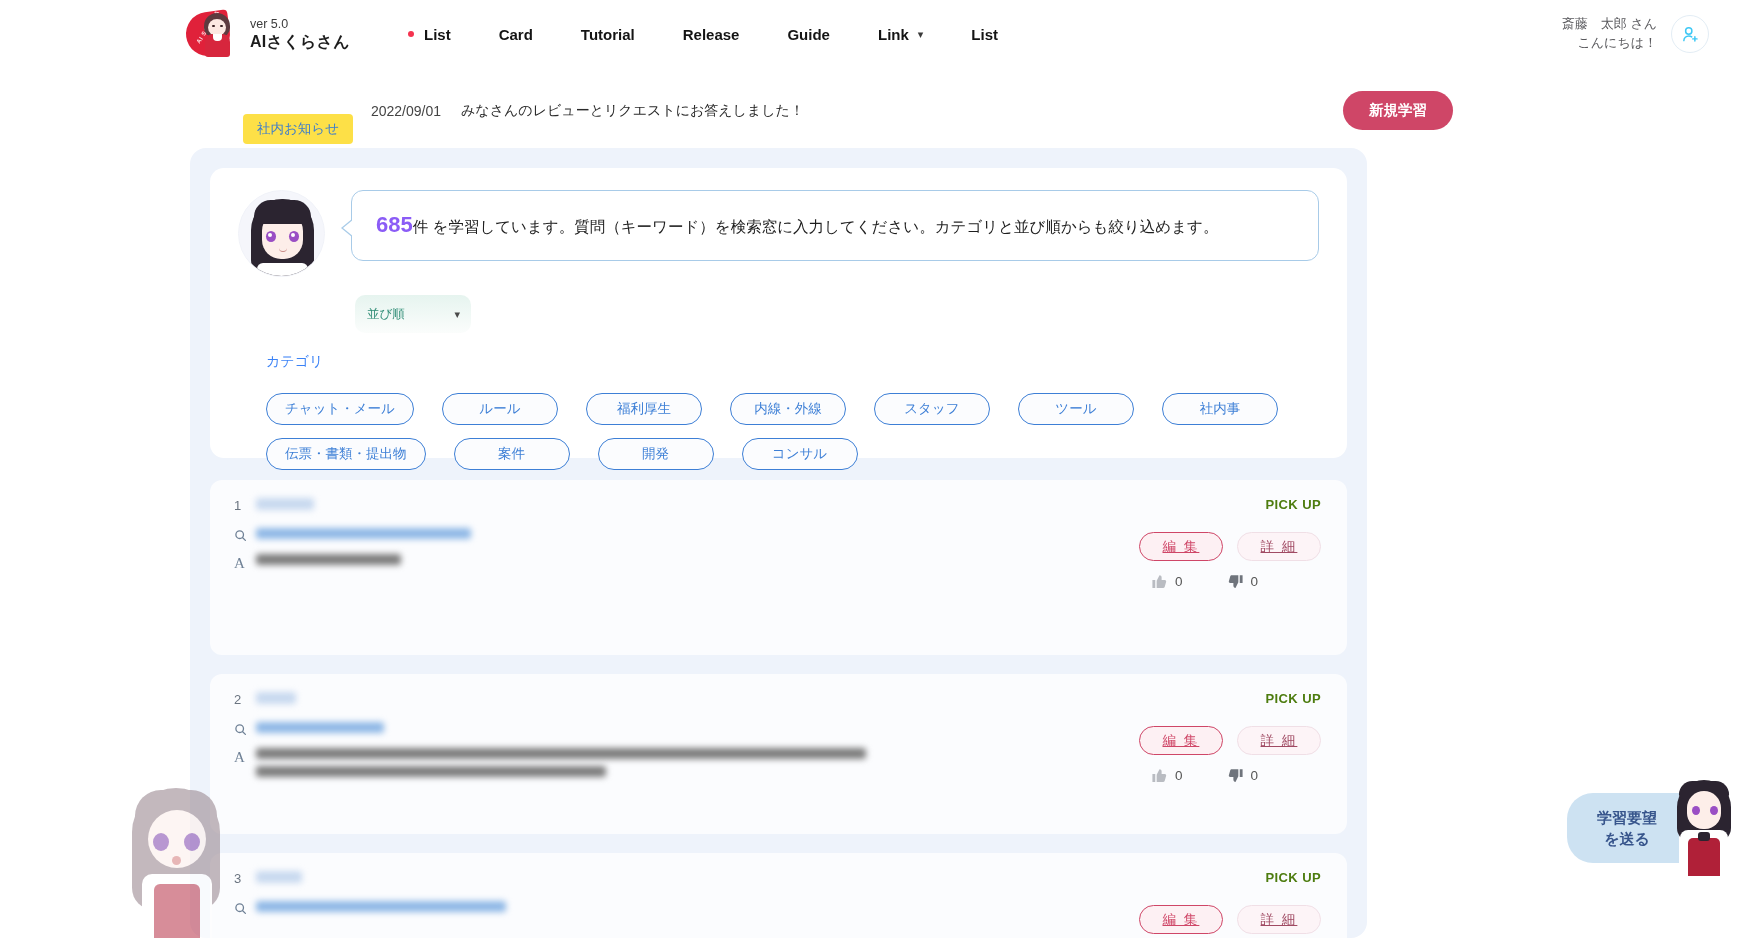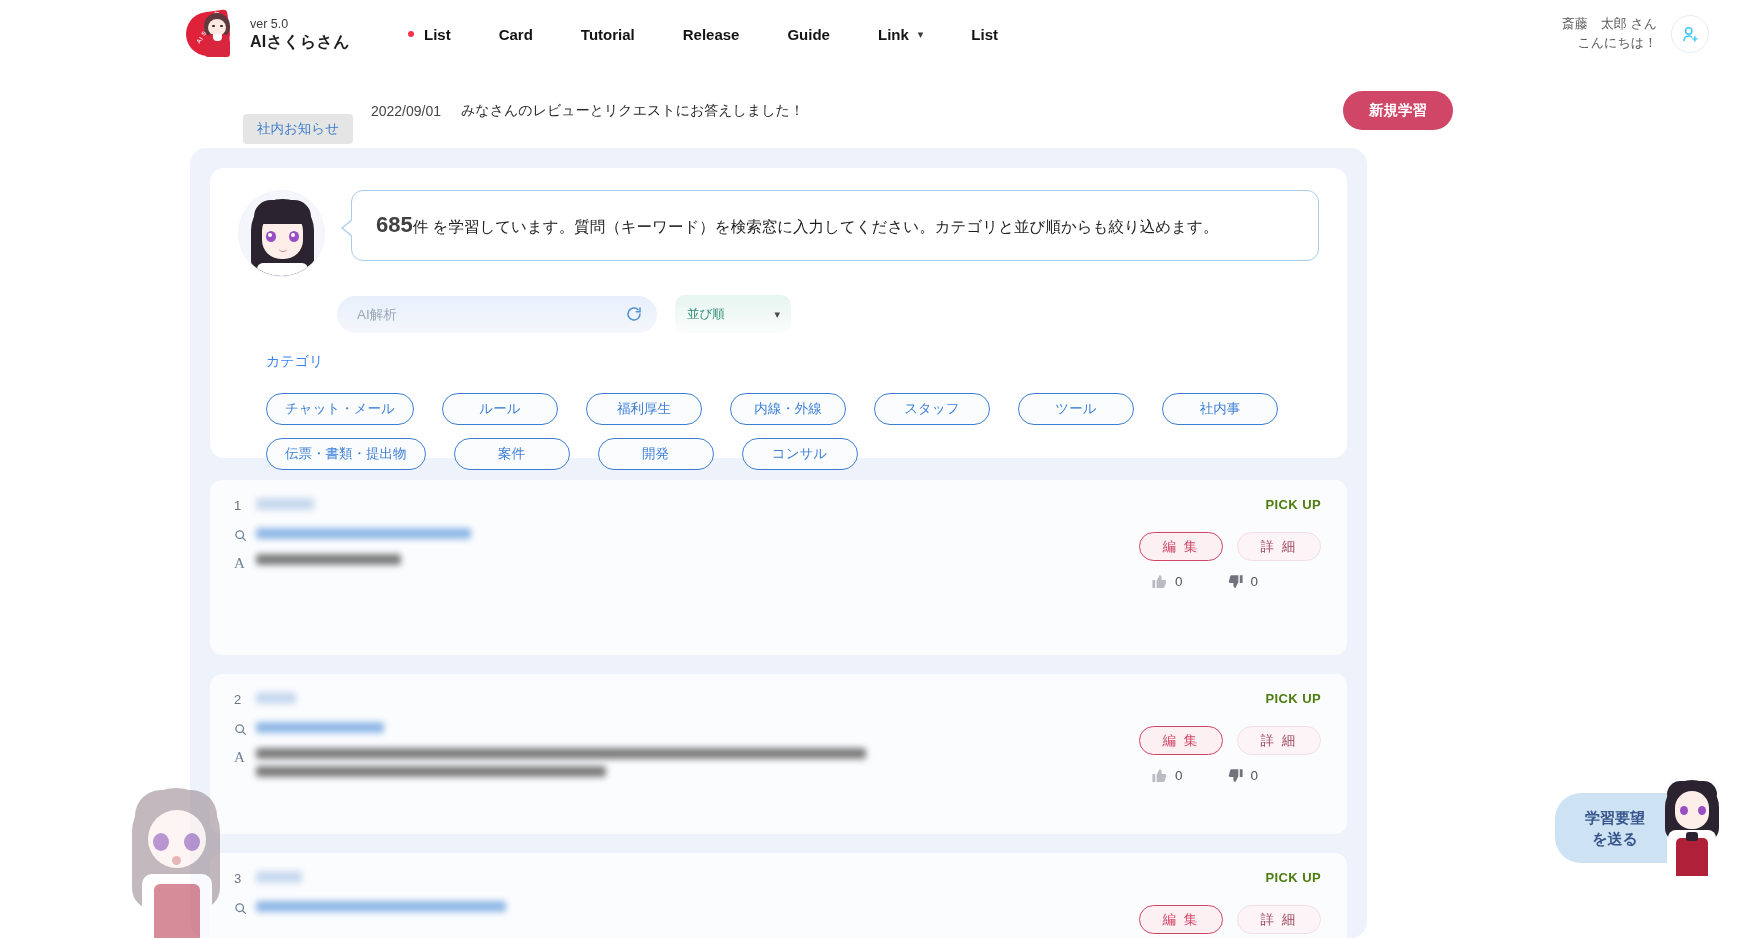--- a/index.html
+++ b/index.html
@@ -93,21 +93,21 @@
     background: #fff; cursor: pointer; flex: none;
   }
 
   
   .notice-bar {
     display: flex; align-items: center;
     margin: 28px 0 0 243px; height: 30px;
     position: relative; z-index: 20;
   }
   .notice-tag {
-    background: #e5e5e5; color: #3f7ecb;
+    background: #fde047; color: #3f7ecb;
     font-size: 13.5px; padding: 6px 14px; border-radius: 4px;
     white-space: nowrap;
     margin-top: 36px;
   }
   .notice-date { font-size: 14px; color: #444; margin-left: 18px; white-space: nowrap; }
   .notice-text { font-size: 14px; color: #2a2a2a; margin-left: 20px; white-space: nowrap; font-family: Liberation Mono, monospace; }
   .new-learn-btn {
     position: absolute; left: 1100px; top: -5px;
     background: #cf4667; color: #fff; font-weight: bold;
     font-size: 14.5px; padding: 10px 26px; border: none;
@@ -177,21 +177,21 @@
     border-top: 9px solid transparent; border-bottom: 9px solid transparent;
     border-right: 11px solid #a8cbe8;
   }
   .bubble::after {
     content: ""; position: absolute; left: -9px; top: 28px;
     width: 0; height: 0;
     border-top: 9px solid transparent; border-bottom: 9px solid transparent;
     border-right: 11px solid #fff;
   }
   .bubble-text { font-size: 15.5px; color: #1e1e1e; line-height: 1.4; }
-  .count-hi { color: #404040; font-size: 22px; font-weight: bold; }
+  .count-hi { color: #8b5cf6; font-size: 22px; font-weight: bold; }
 
   .controls { display: flex; align-items: center; margin-top: 18px; padding-left: 99px; }
   .field {
     position: relative; display: flex; align-items: center;
     background: linear-gradient(180deg,#e8effa 0%,#f4f7fc 100%);
     border-radius: 22px; height: 37px;
   }
   .field.ai { width: 320px; }
   .field.q   { width: 340px; margin-left: 16px; }
   .field input {
@@ -261,31 +261,31 @@
     height: 11px; border-radius: 3px; filter: blur(3.4px); margin-bottom: 7px;
   }
   .blur-q { background: #8fb8e6; }
   .blur-a { background: #7c7c7c; }
 
   .actions { position: absolute; right: 26px; top: 52px; text-align: center; }
   .btn-row { display: flex; gap: 14px; }
   .btn-edit, .btn-detail {
     width: 84px; height: 29px; border-radius: 15px;
     display: flex; align-items: center; justify-content: center;
-    font-size: 13.5px; cursor: pointer; letter-spacing: 2px;
+    font-size: 13.5px; cursor: pointer; letter-spacing: 2px; text-decoration: underline;
   }
   .btn-edit { border: 1.5px solid #cf4667; color: #cf4667; background: #fdf0f3; }
   .btn-detail { border: 1.5px solid #f0dfe6; color: #a04a63; background: #fdf4f7; }
   .votes { display: flex; gap: 44px; margin-top: 12px; padding-left: 12px; }
   .vote { display: flex; align-items: center; gap: 7px; cursor: pointer; }
   .vote-n { font-size: 13.5px; color: #555; }
 
   
   .fab {
-    position: absolute; right: 12px; bottom: 62px;
+    position: absolute; right: 0px; bottom: 62px;
     display: flex; align-items: center; z-index: 40;
   }
   .fab-pill {
     background: #cde2f2; color: #37558c;
     font-size: 15px; font-weight: bold; line-height: 1.4;
     padding: 14px 22px 14px 30px; border-radius: 26px 0 0 26px;
     text-align: center; cursor: pointer; white-space: pre-line;
   }
   .fab-girl {
     width: 74px; height: 96px; position: relative; margin-left: -12px;
@@ -441,29 +441,20 @@
         <div class="torso"></div>
       </div>
       <div class="bubble">
         <div class="bubble-text">
           <span class="count-hi">685</span><span>件 を学習しています。質問（キーワード）を検索窓に入力してください。カテゴリと並び順からも絞り込めます。</span>
         </div>
       </div>
     </div>
 
     <div class="controls">
-      <div class="field ai">
-        <input type="text" placeholder="AI解析" style="">
-        <span class="refresh-ico">
-          <svg width="18" height="18" viewBox="0 0 24 24" fill="none" stroke="#4f8fd4" stroke-width="2" stroke-linecap="round">
-            <path d="M20 12a8 8 0 1 1-2.6-5.9"></path>
-            <path d="M20 4v5h-5"></path>
-          </svg>
-        </span>
-      </div>
 
       <div class="sortbox">
         <select>
           <option>並び順</option>
         </select>
         <span class="caret">▾</span>
       </div>
 
     </div>
 

